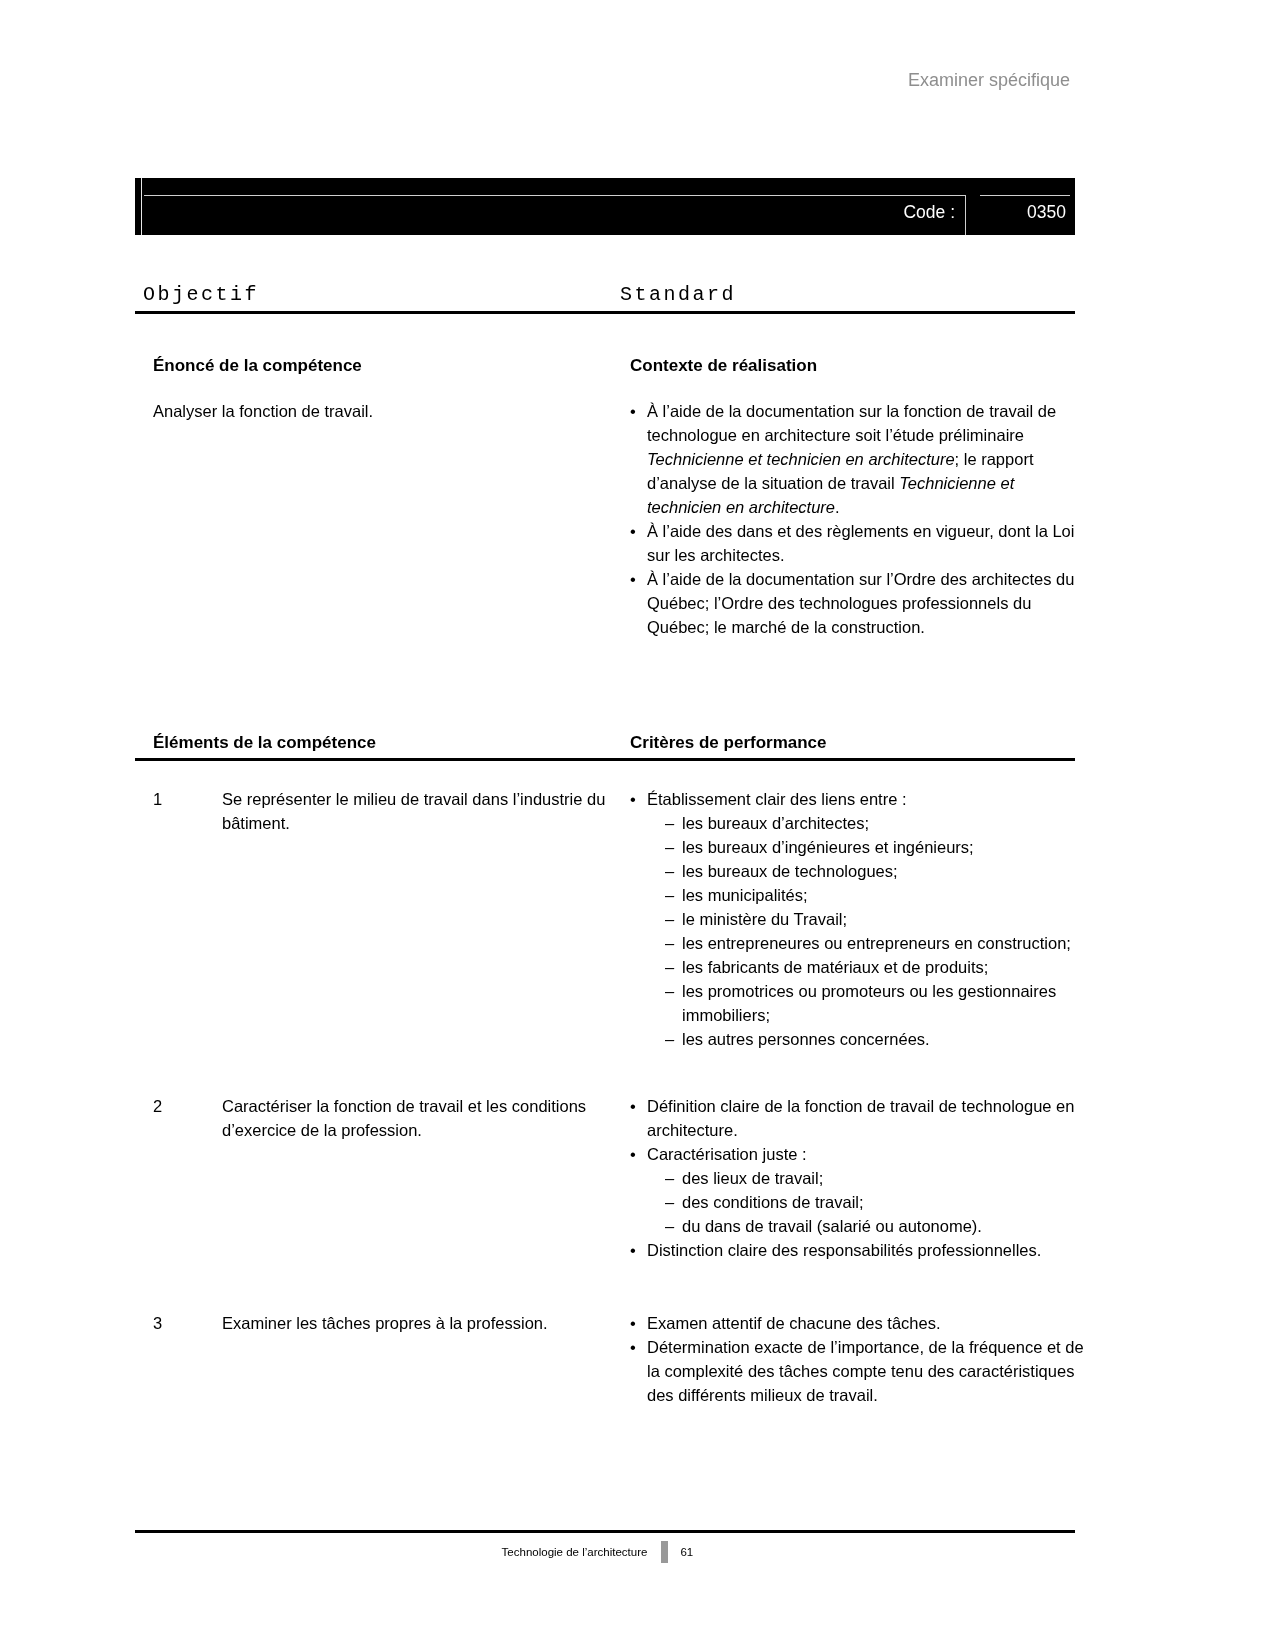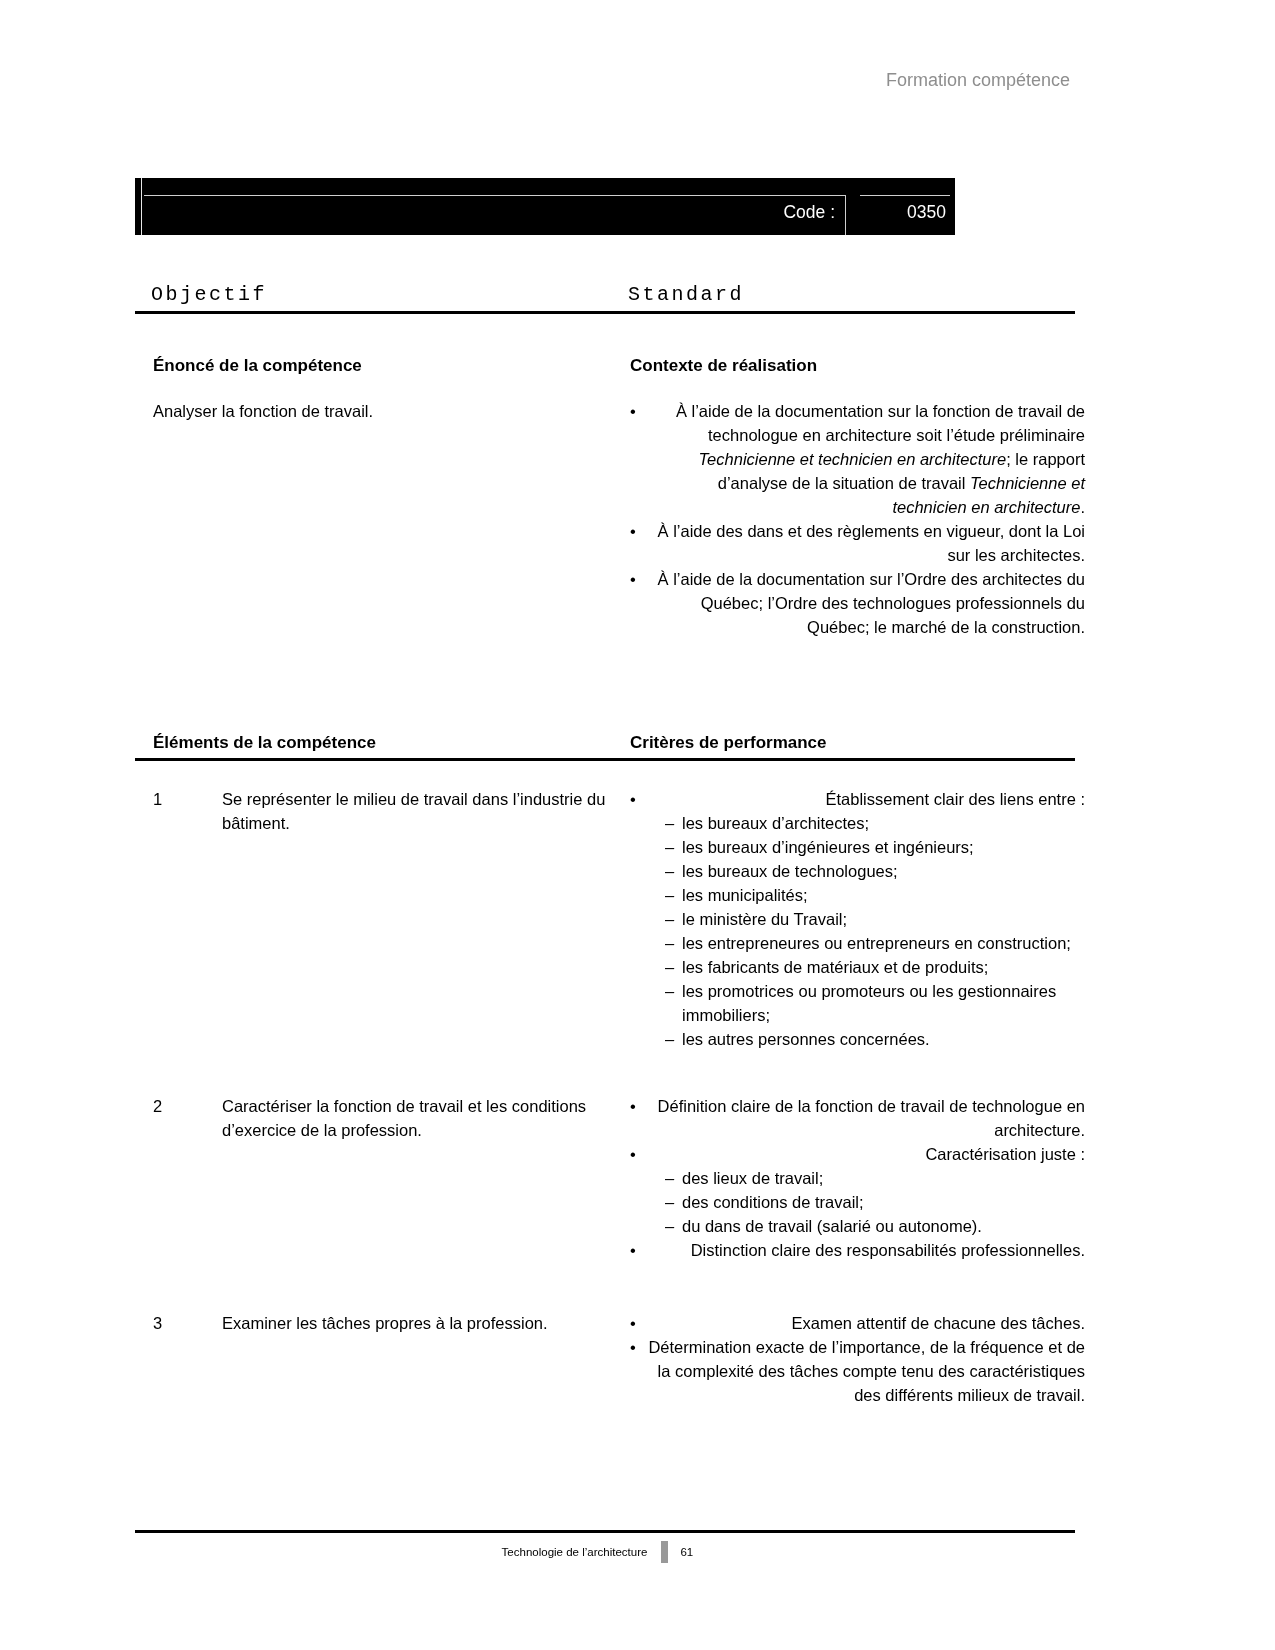--- a/index.html
+++ b/index.html
@@ -13,21 +13,21 @@
     overflow:hidden;
   }
   
   .header-label {
     position:absolute; top:70px; right:205px;
     font-size:18px; color:#8e8e8e;
   }
   
   .code-bar {
     position:absolute; left:135px; top:178px;
-    width:820px; height:57px; background:#000;
+    width:940px; height:57px; background:#000;
   }
   .code-bar .left-sliver {
     position:absolute; left:6px; top:0; width:1px; height:100%; background:#e8e8e8;
   }
   .code-cells {
     position:absolute; left:9px; right:5px; top:17px; bottom:0;
     display:flex;
   }
   .code-label-cell {
     flex:1;
@@ -40,21 +40,21 @@
     width:86px; margin-left:14px;
     border-top:1px solid #cfcfcf;
     color:#fff; font-size:17.5px;
     text-align:right; padding:6px 4px 2px 0;
   }
   
   .obj-std { position:absolute; left:135px; top:283px; width:940px; }
   .mono-h {
     position:absolute; top:0;
     font-family:"Liberation Mono","DejaVu Sans Mono",monospace;
-    font-size:20px; letter-spacing:2.5px; color:#000;margin-left:8px;
+    font-size:20px; letter-spacing:2.5px; color:#000;
   }
   .mono-h.left { left:8px; }
   .mono-h.right { left:485px; }
   
   .rule { position:absolute; left:135px; width:940px; height:3px; background:#000; }
   .rule-1 { top:311px; }
   .rule-2 { top:758px; }
   .rule-footer { top:1530px; }
   
   .row { position:absolute; left:145px; width:940px; display:flex; font-size:16.5px; line-height:24px; }
@@ -66,41 +66,41 @@
   .row-elem-headers { top:730px; }
   .row-item-1 { top:787px; }
   .row-item-2 { top:1094px; }
   .row-item-3 { top:1311px; }
   .statement-text { width:400px; }
   .numbered { display:flex; }
   .numbered .num { width:29px; flex:none; }
   .numbered .itext { width:392px;margin-left:40px; }
   .crit { display:flex; }
   .crit .marker { width:17px; flex:none; }
-  .crit .ctext { flex:1;text-align:right; }
+  .crit .ctext { flex:1; }
   .sub { display:flex; padding-left:35px; }
   .sub .marker { width:17px; flex:none; }
   .sub .stext { flex:1; }
   .it { font-style:italic; }
   
   .footer-row {
     position:absolute; left:135px; top:1541px; width:940px;
     display:flex; justify-content:center; align-items:center;
     font-size:11.5px; color:#000; padding-right:0;
     box-sizing:border-box;
   }
   .f-bar { width:7px; height:22px; background:#999; margin:0 12px 0 14px; flex:none; }
   .f-num { width:28px; }
 </style>
 </head>
 <body>
 
 <div class="page">
 
-  <div class="header-label">Formation compétence</div>
+  <div class="header-label">Examiner spécifique</div>
 
   <div class="code-bar">
     <div class="left-sliver"></div>
     <div class="code-cells">
       <div class="code-label-cell">Code :</div>
       <div class="code-value-cell">0350</div>
     </div>
   </div>
 
   <div class="obj-std">

